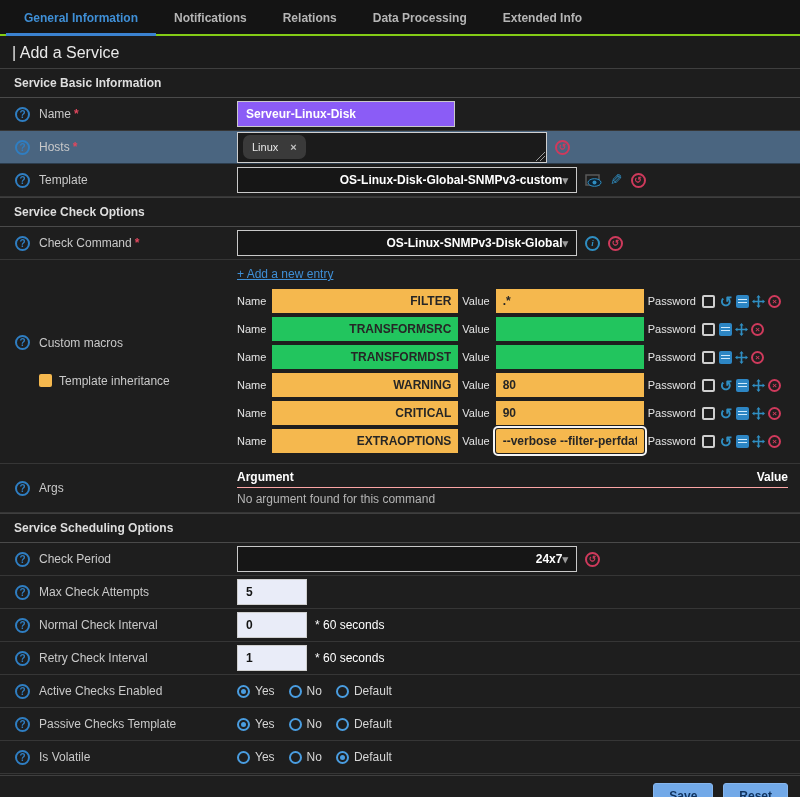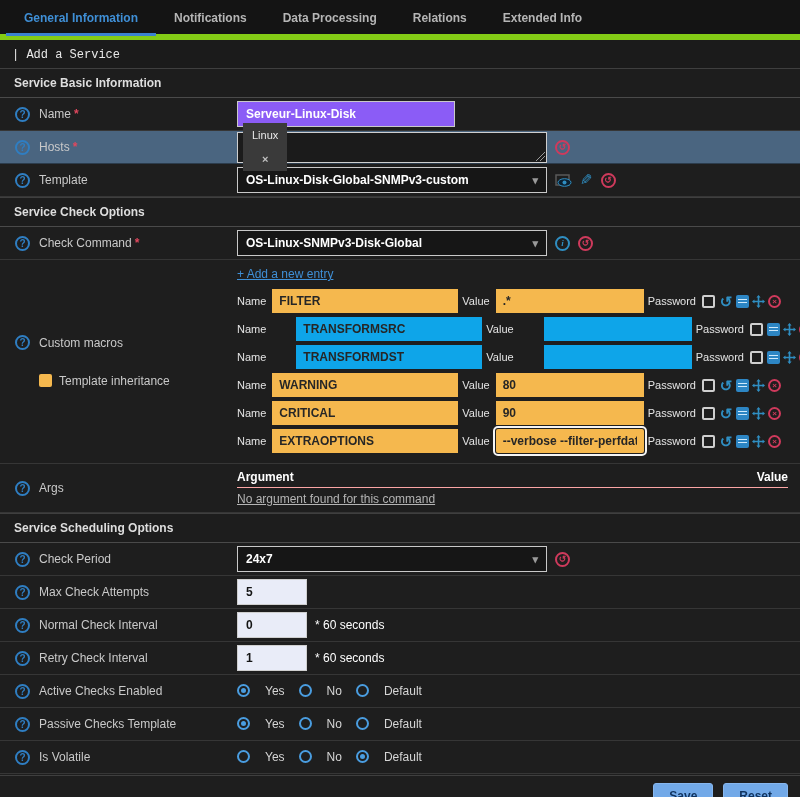--- a/index.html
+++ b/index.html
@@ -3,108 +3,108 @@
 <meta charset="utf-8">
 <style>
   * { box-sizing: border-box; margin: 0; padding: 0; }
   html,body { width:800px; }
   body {
     height:797px; overflow:hidden;
     background:#1e1e1e; color:#c9c9c9;
     font-family:"Liberation Sans", sans-serif; font-size:12px;
   }
   
-  .tabbar { display:flex; background:#141414; border-bottom:6px solid #84cc16; padding-left:6px; }
+  .tabbar { display:flex; background:#141414; border-bottom:2px solid #84cc16; padding-left:6px; }
   .tab { padding:11px 18px 8px; font-weight:bold; color:#b5b5b5; font-size:12px;
          border-bottom:3px solid transparent; margin-bottom:-2px; cursor:default; }
   .tab.active { color:#3f8fd6; border-bottom-color:#3b82d0; }
   
-  .page-title { padding:8px 12px 6px; color:#e9e9e9; font-size:12px; background:#1b1b1b;font-family:Liberation Mono, monospace; }
+  .page-title { padding:8px 12px 6px; color:#e9e9e9; font-size:16px; background:#1b1b1b; }
   
   .section-header { padding:7px 14px; color:#dedede; font-weight:bold; font-size:12px;
                     border-top:1px solid #3f3f3f; border-bottom:1px solid #4a4a4a; background:#1d1d1d; }
   .row { display:flex; align-items:center; border-bottom:1px solid #363636; min-height:33px; }
   .row-label { flex:0 0 237px; display:flex; align-items:center; gap:9px; padding-left:15px; color:#c9c9c9; }
   .row-label .lbl { font-size:12px; }
   .req { color:#e0485e; font-weight:bold; margin-left:2px; }
   .help { flex:0 0 15px; width:15px; height:15px; border:2px solid #2f7ec2; border-radius:50%;
           color:#2f7ec2; font-weight:bold; font-size:10px; line-height:11px; text-align:center; }
   .row-field { display:flex; align-items:center; gap:8px; flex:1; }
   
   .text-input { background:#8b5cf6; border:1px solid #c9c9c9; color:#fff; font-weight:bold;
                 padding:5px 8px; font-size:12px; width:218px; font-family:"Liberation Sans",sans-serif; }
-  .select { width:310px; height:26px; display:flex; justify-content:space-between; align-items:center;
+  .select { width:340px; height:26px; display:flex; justify-content:flex-end; align-items:center;
             background:#161616; border:1px solid #c9c9c9; padding:12px 8px; color:#fff;
             font-weight:bold; font-size:12px; }
   .caret { color:#9a9a9a; font-size:11px; }
   .light-input { background:#e9ecf8; border:1px solid #cfcfcf; color:#141414; font-weight:bold;
                  padding:5px 8px; font-size:12px; width:70px; font-family:"Liberation Sans",sans-serif; }
   .suffix { color:#ffffff; }
   
   .row.hosts { background:#4a6580; border-bottom:1px solid #2c3c4c; }
   .hosts-box { width:310px; height:31px; background:#1b1b1b; border:1px solid #cfcfcf;
                display:flex; align-items:center; padding:3px 5px; position:relative; }
   .hosts-box::after { content:""; position:absolute; right:1px; bottom:1px; width:9px; height:9px;
                background:linear-gradient(135deg, transparent 45%, #9a9a9a 45% 52%, transparent 52% 68%, #9a9a9a 68% 75%, transparent 75%); }
-  .chip { background:#3a3a3a; border-radius:0; color:#e8e8e8; padding:6px 9px; font-size:11px;
-          display:flex; align-items:center; gap:12px;flex-direction:column; }
+  .chip { background:#3a3a3a; border-radius:7px; color:#e8e8e8; padding:6px 9px; font-size:11px;
+          display:flex; align-items:center; gap:12px; }
   .chip .x { color:#c2c2c2; font-size:11px; font-weight:bold; }
   
   .icirc { width:15px; height:15px; border-radius:50%; font-size:9px; font-weight:bold;
            display:flex; align-items:center; justify-content:center; flex:0 0 15px; }
   .icirc.red { border:2px solid #cf3a5c; color:#cf3a5c; }
   .icirc.blue { border:2px solid #2f8ec2; color:#2f8ec2; font-style:italic; font-family:"Liberation Serif",serif; }
   .undo-blue { color:#2f8ec2; font-weight:bold; font-size:15px; line-height:13px; width:14px; text-align:center; }
   .doc-icon { width:13px; height:13px; border-radius:2px; background:#2d86c4;
               display:flex; flex-direction:column; justify-content:center; gap:2px; padding:2px; }
   .doc-icon i { display:block; height:1px; background:#cfe9fb; }
   .pencil { color:#2f8ec2; font-size:15px; transform:scaleX(-1); }
   
   .macros-left { flex:0 0 237px; align-self:stretch; display:flex; flex-direction:column;
                  justify-content:center; padding-left:15px; gap:4px; }
   .macros-title { display:flex; align-items:center; gap:9px; margin-bottom:14px; }
   .legend-item { display:flex; align-items:flex-start; gap:7px; margin-left:24px; margin-top:6px; }
   .legend-sq { width:13px; height:13px; border-radius:2px; }
   .add-link { color:#3f8fd6; font-size:12px; margin:4px 0 4px 0; display:inline-block; }
   .macro-row { display:flex; align-items:center; gap:4px; margin:4px 0; }
   .mini-lbl { color:#e4e4e4; font-size:11px; margin-right:2px; }
-  .macro-name { width:186px; } .macro-value { width:148px; }
+  .macro-name { width:186px;text-align:right; } .macro-value { width:148px; }
   .macro-input { border:none; color:#262626; font-weight:bold; padding:5px 7px; font-size:12px;
                  height:24px; font-family:"Liberation Sans",sans-serif; }
   .macro-input.orange { background:#f5b84e; }
-  .macro-input.green { background:#0ea5e9;margin-left:24px; }
+  .macro-input.green { background:#22c55e; }
   .macro-input.focused { outline:2px solid #f5f5f5; outline-offset:1px; border-radius:2px; }
   .checkbox { width:13px; height:13px; border:2px solid #cfcfcf; border-radius:2px; background:transparent; }
   .macro-icons { display:flex; align-items:center; gap:3px; }
   .macro-icons .icirc { width:13px; height:13px; flex:0 0 13px; font-size:8px; }
   
   .args-table { flex:1; margin-right:12px; padding:4px 0; }
   .args-head { display:flex; justify-content:space-between; border-bottom:1px solid #fca5a5;
                padding:2px 0 3px; color:#fff; font-weight:bold; }
-  .args-empty { color:#b4b4b4; padding:4px 0 2px;text-decoration:underline; }
+  .args-empty { color:#b4b4b4; padding:4px 0 2px; }
   
   .radio-group { display:flex; align-items:center; gap:14px; }
-  .radio-opt { display:flex; align-items:flex-start; gap:15px; color:#d6d6d6; }
+  .radio-opt { display:flex; align-items:flex-end; gap:5px; color:#d6d6d6; }
   .radio { width:13px; height:13px; border:2px solid #4a9de0; border-radius:50%; position:relative; }
   .radio.checked::after { content:""; position:absolute; inset:2px; border-radius:50%; background:#4a9de0; }
   
   .footer { display:flex; justify-content:flex-end; gap:10px; padding:7px 12px;
             border-top:1px solid #3f3f3f; border-bottom:1px solid #3f3f3f; margin-top:1px; }
   .btn { background:#72a9e8; color:#10335f; font-weight:bold; border:1px solid #86b6ee;
          border-radius:3px; padding:5px 15px; font-size:12px; font-family:"Liberation Sans",sans-serif; }
   svg { display:block; }
 </style>
 </head>
 <body>
 
 <div class="tabbar">
   <div class="tab active">General Information</div>
   <div class="tab">Notifications</div>
+  <div class="tab">Relations</div>
   <div class="tab">Data Processing</div>
-  <div class="tab">Relations</div>
   <div class="tab">Extended Info</div>
 </div>
 
 <div class="page-title">| Add a Service</div>
 
 <div class="section-header">Service Basic Information</div>
 
 <div class="row">
   <div class="row-label">
     <span class="help">?</span>

